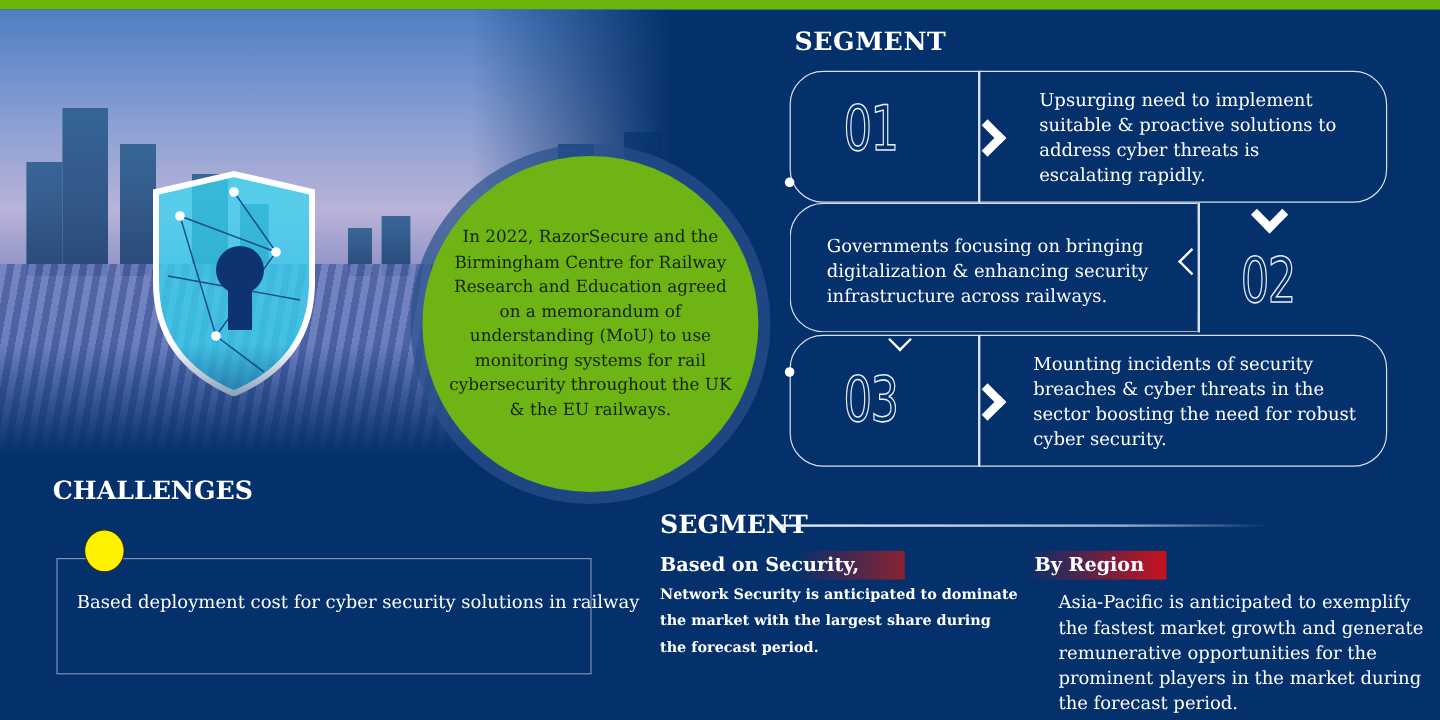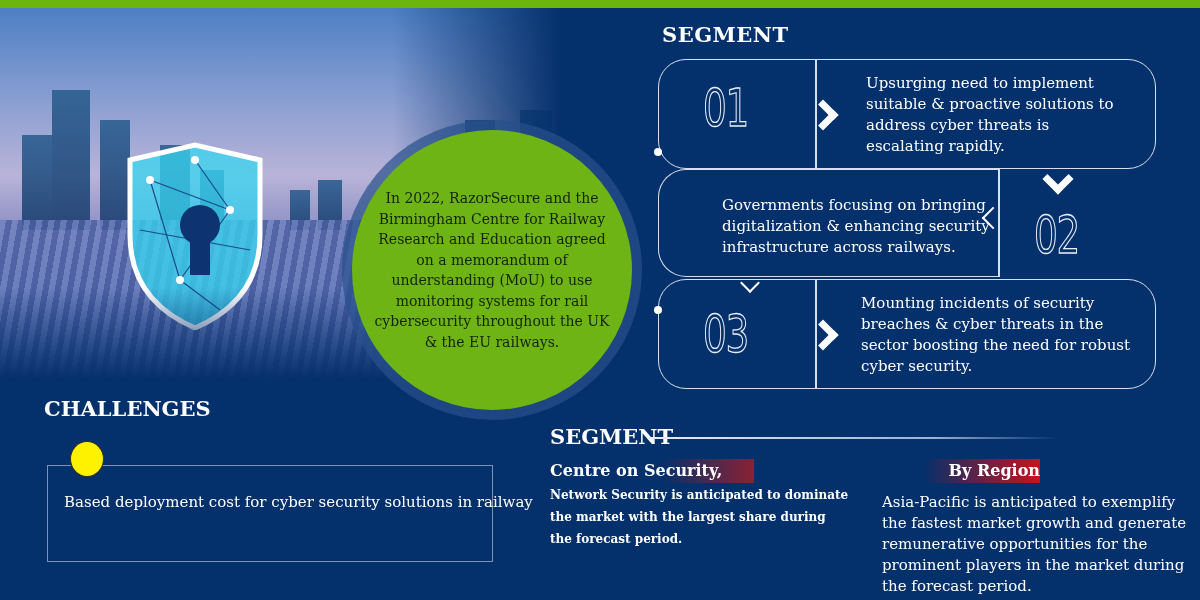--- a/index.html
+++ b/index.html
@@ -38,21 +38,21 @@
   .ch-box { position: absolute; left: 47px; top: 465px; width: 446px; height: 97px; border: 1.5px solid #7c92b8; }
   .ch-dot { position: absolute; left: 70px; top: 441px; width: 34px; height: 36px; border-radius: 50%; background: #fff200; border: 1px solid #303020; }
   .ch-text { position: absolute; left: 64px; top: 492px; font-size: 15px; line-height: 21px; }
 
   
   .seg-title { position: absolute; left: 550px; top: 424px; font-size: 21px; font-weight: bold; }
   .seg-line { position: absolute; left: 648px; top: 437px; width: 410px; height: 2px;
     background: linear-gradient(90deg, #e8eef8 0%, #9bb0d4 70%, rgba(4,48,107,0) 100%); }
   .seg-head { position: absolute; font-size: 16px; font-weight: bold; height: 24px; line-height: 24px; padding-left: 0; }
   .seg-head1 { left: 550px; top: 459px; width: 204px; background: linear-gradient(90deg, rgba(4,48,107,0) 55%, #8a2233 100%); }
-  .seg-head2 { left: 910px; top: 459px; width: 130px; padding-left: 20px; background: linear-gradient(90deg, rgba(4,48,107,0) 10%, #c8121e 100%); text-align: right; }
+  .seg-head2 { left: 842px; top: 459px; width: 130px; padding-left: 20px; background: linear-gradient(90deg, rgba(4,48,107,0) 10%, #c8121e 100%); }
   .seg-text1 { position: absolute; left: 550px; top: 484px; font-size: 12px; line-height: 22px; font-weight: bold; width: 300px; }
   .seg-text2 { position: absolute; left: 882px; top: 492px; font-size: 15px; line-height: 21px; width: 320px; }
 </style>
 </head>
 <body>
 
 <div class="topbar"></div>
 
 <div class="hero">
   <div class="bldg" style="left:22px;width:30px;height:95px;"></div>
@@ -97,33 +97,33 @@
 <div class="dot" style="left:654px;top:148px;"></div>
 <div class="dnum" style="left:703px;top:78px;">01</div>
 <div class="chev" style="left:812px;top:104px;transform:rotate(45deg);"></div>
 <div class="dtext" style="left:866px;top:73px;width:260px;">Upsurging need to implement suitable &amp; proactive solutions to address cyber threats is escalating rapidly.</div>
 
 <div class="dbox" style="left:658px;top:169px;width:340px;height:108px;border-radius:28px 0 0 28px;border-right:none;"></div>
 <div style="position:absolute;left:998px;top:169px;width:1.5px;height:108px;background:#d8e0ee;"></div>
 <div class="chev" style="left:1047px;top:168px;transform:rotate(135deg);"></div>
 <div class="chev" style="left:985px;top:210px;transform:rotate(-135deg);border-color:#fff;border-width:2px;width:16px;height:16px;"></div>
 <div class="dnum" style="left:1034px;top:205px;">02</div>
-<div class="dtext" style="left:689px;top:195px;width:290px;margin-left:33px;">Governments focusing on bringing digitalization &amp; enhancing security infrastructure across railways.</div>
+<div class="dtext" style="left:689px;top:195px;width:290px;">Governments focusing on bringing digitalization &amp; enhancing security infrastructure across railways.</div>
 
 <div class="dbox" style="left:658px;top:279px;width:498px;height:110px;border-radius:28px;"></div>
 <div style="position:absolute;left:815px;top:279px;width:1.5px;height:110px;background:#d8e0ee;"></div>
 <div class="dot" style="left:654px;top:306px;"></div>
 <div class="chev" style="left:743px;top:276px;transform:rotate(135deg);border-width:2px;width:14px;height:14px;"></div>
 <div class="dnum" style="left:703px;top:304px;">03</div>
 <div class="chev" style="left:812px;top:324px;transform:rotate(45deg);"></div>
 <div class="dtext" style="left:861px;top:293px;width:290px;">Mounting incidents of security breaches &amp; cyber threats in the sector boosting the need for robust cyber security.</div>
 
 <div class="ch-title">CHALLENGES</div>
 <div class="ch-box"></div>
 <div class="ch-dot"></div>
 <div class="ch-text">Based deployment cost for cyber security solutions in railway</div>
 
 <div class="seg-title">SEGMENT</div>
 <div class="seg-line"></div>
-<div class="seg-head seg-head1">Centre on Security,</div>
+<div class="seg-head seg-head1">Based on Security,</div>
 <div class="seg-text1">Network Security is anticipated to dominate the market with the largest share during the forecast period.</div>
 <div class="seg-head seg-head2">By Region</div>
 <div class="seg-text2">Asia-Pacific is anticipated to exemplify the fastest market growth and generate remunerative opportunities for the prominent players in the market during the forecast period.</div>
 
 </body></html>

